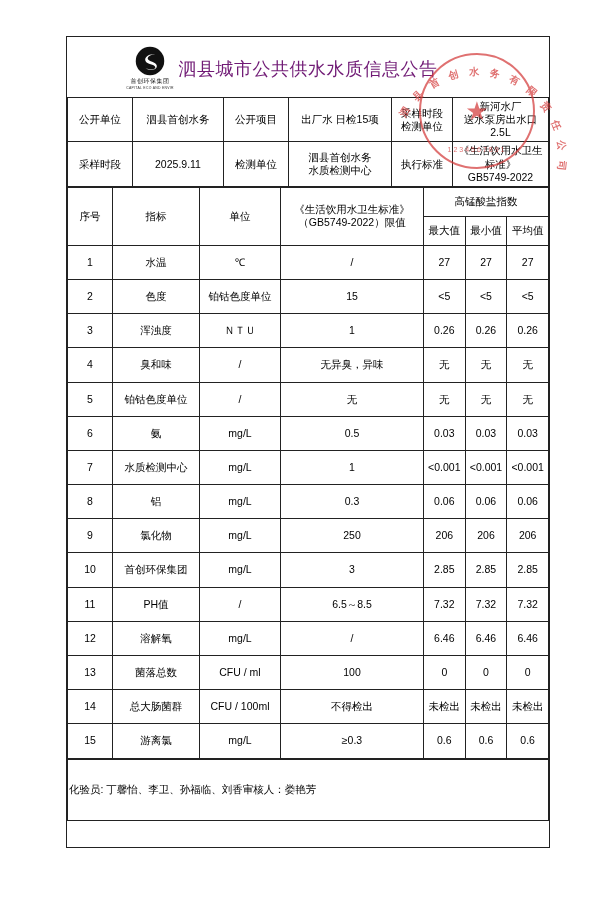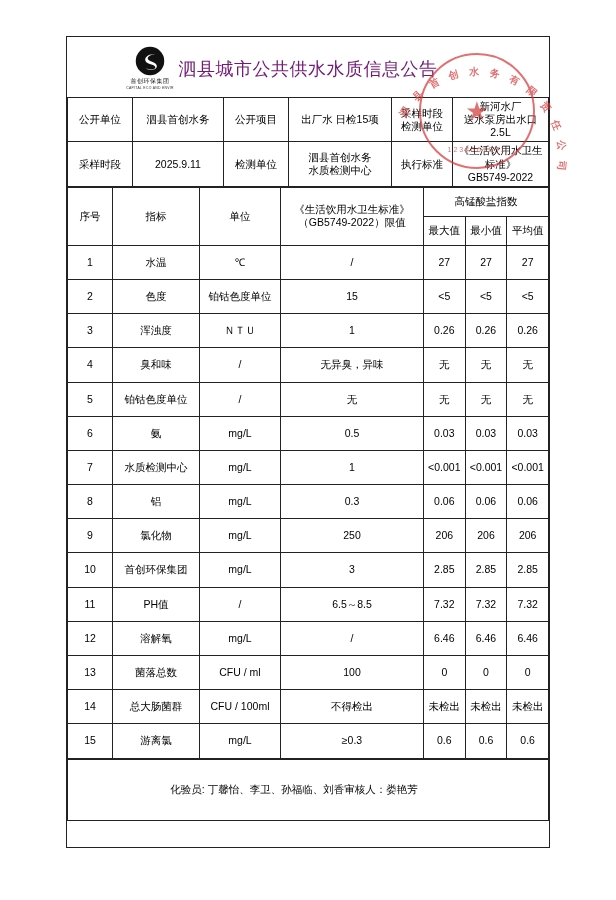--- a/index.html
+++ b/index.html
@@ -170,21 +170,21 @@
     height: 56px;
     border-left: none;
     border-right: none;
     border-bottom: none;
     font-size: 10.5px;
     text-align: left;
     padding-left: 18px;
   }
   .footer-inner {
     display: flex;
-    justify-content: center;
+    justify-content: flex-start;
     align-items: center;
     padding-right: 28px;
   }
   .wrap-cell {
     white-space: pre-line;
   }
 </style>
 </head>
 <body>
 

